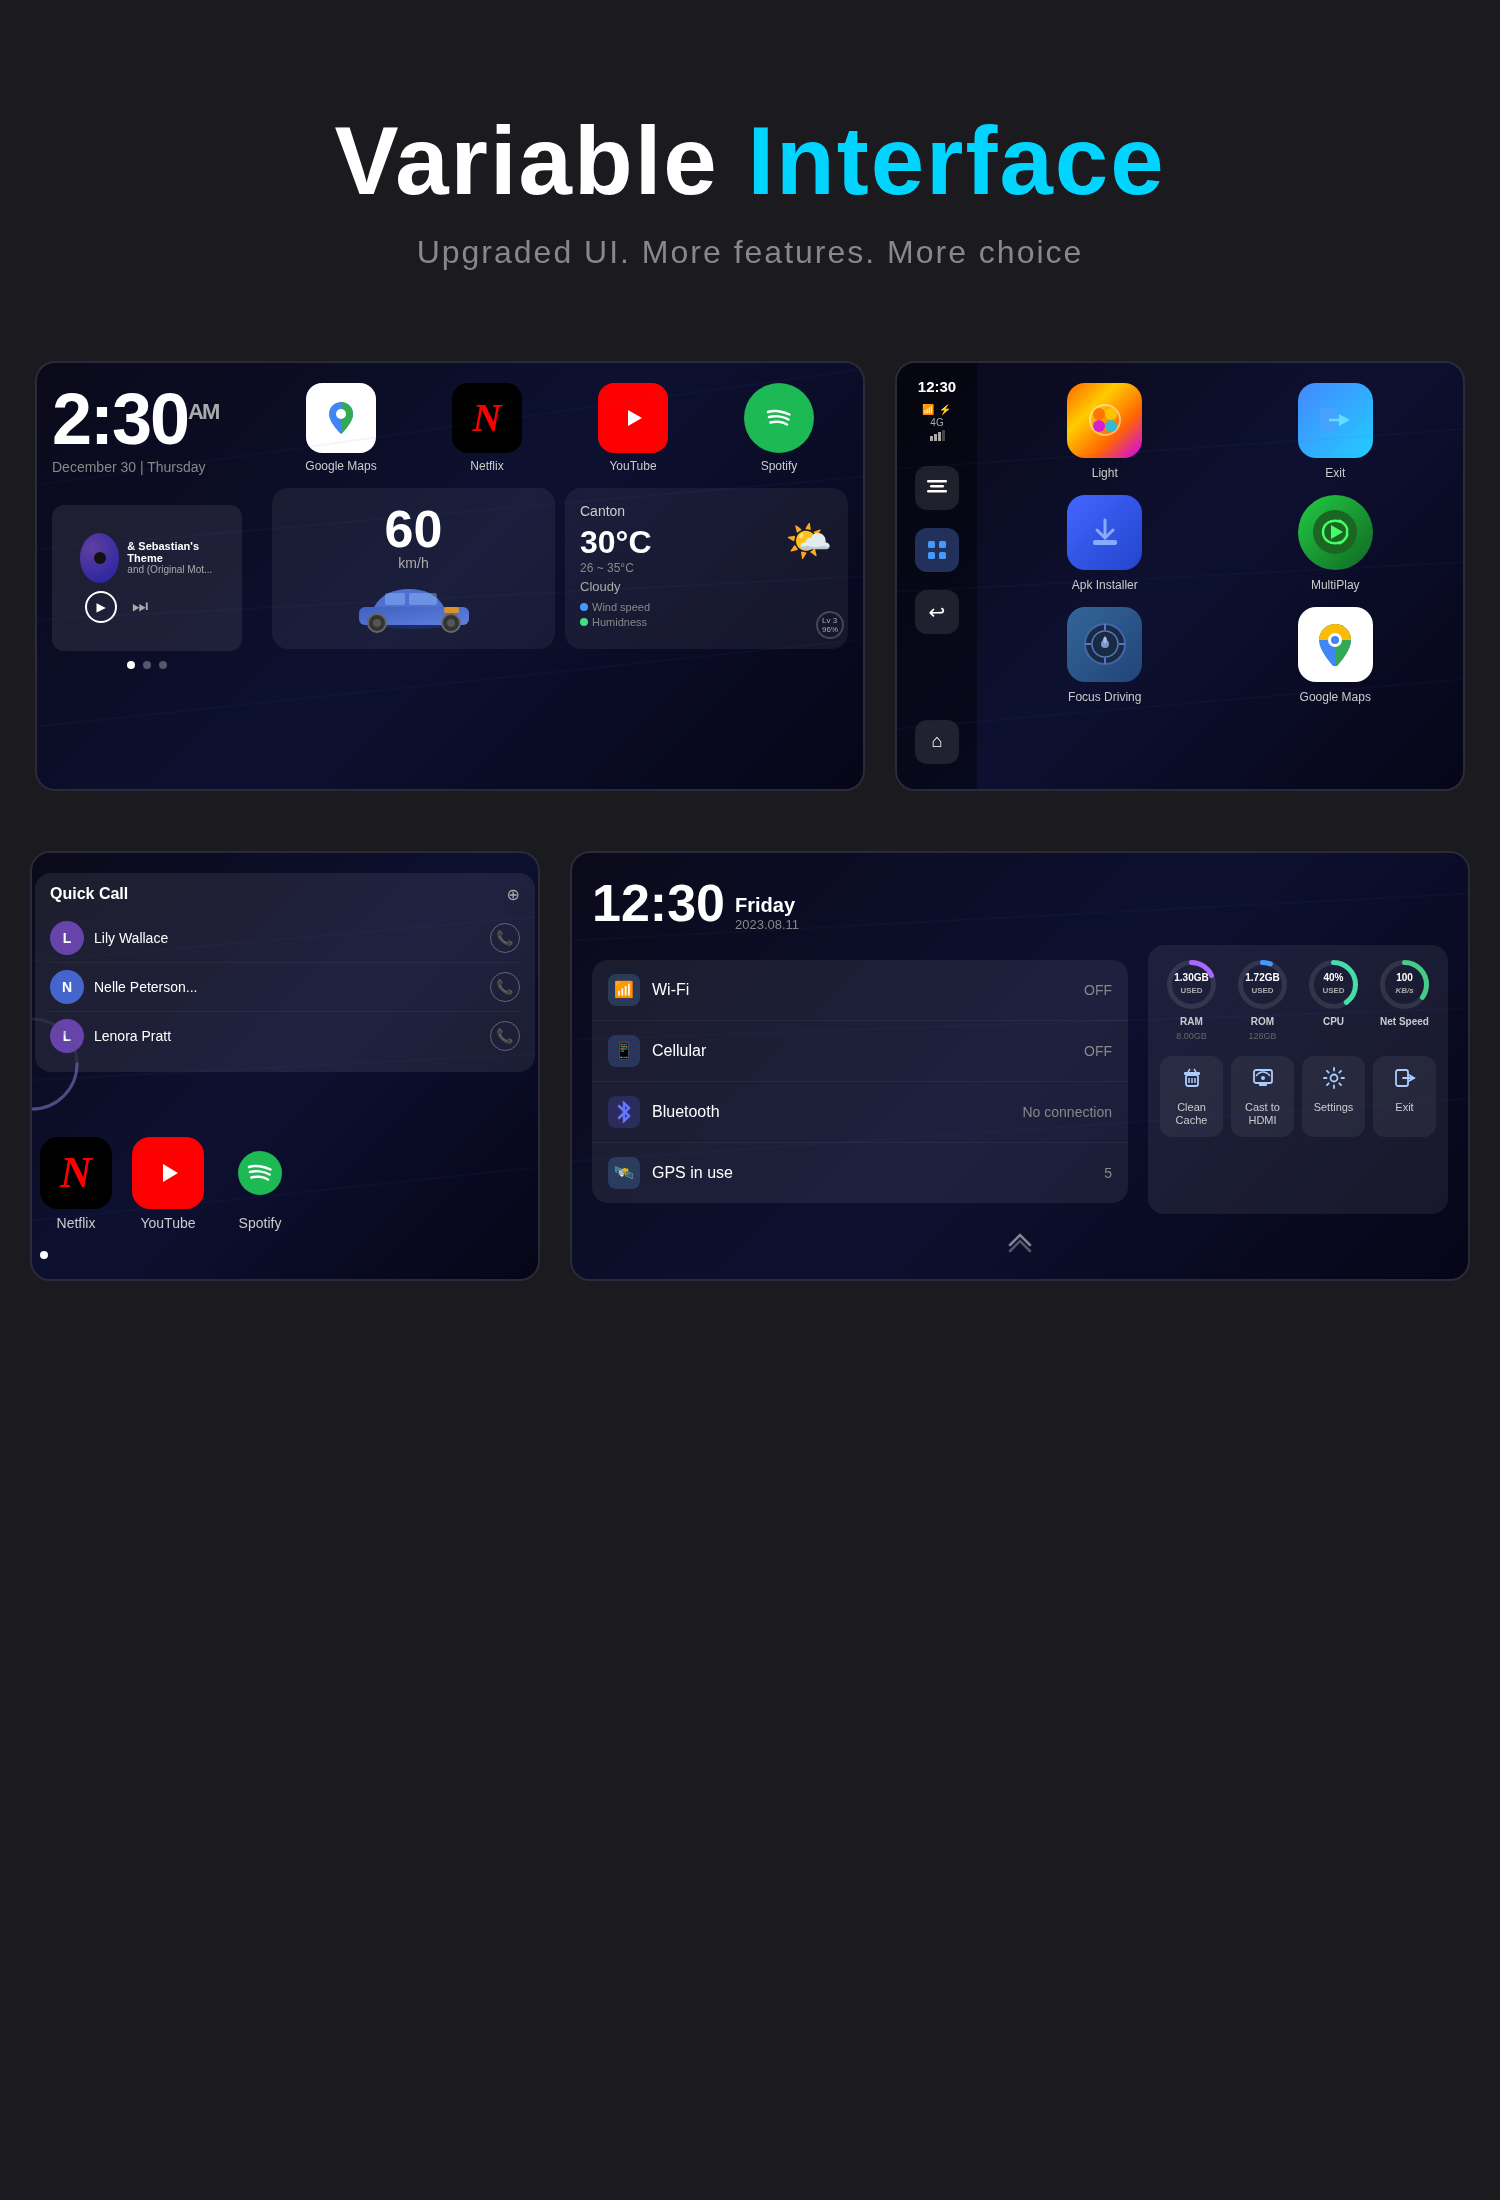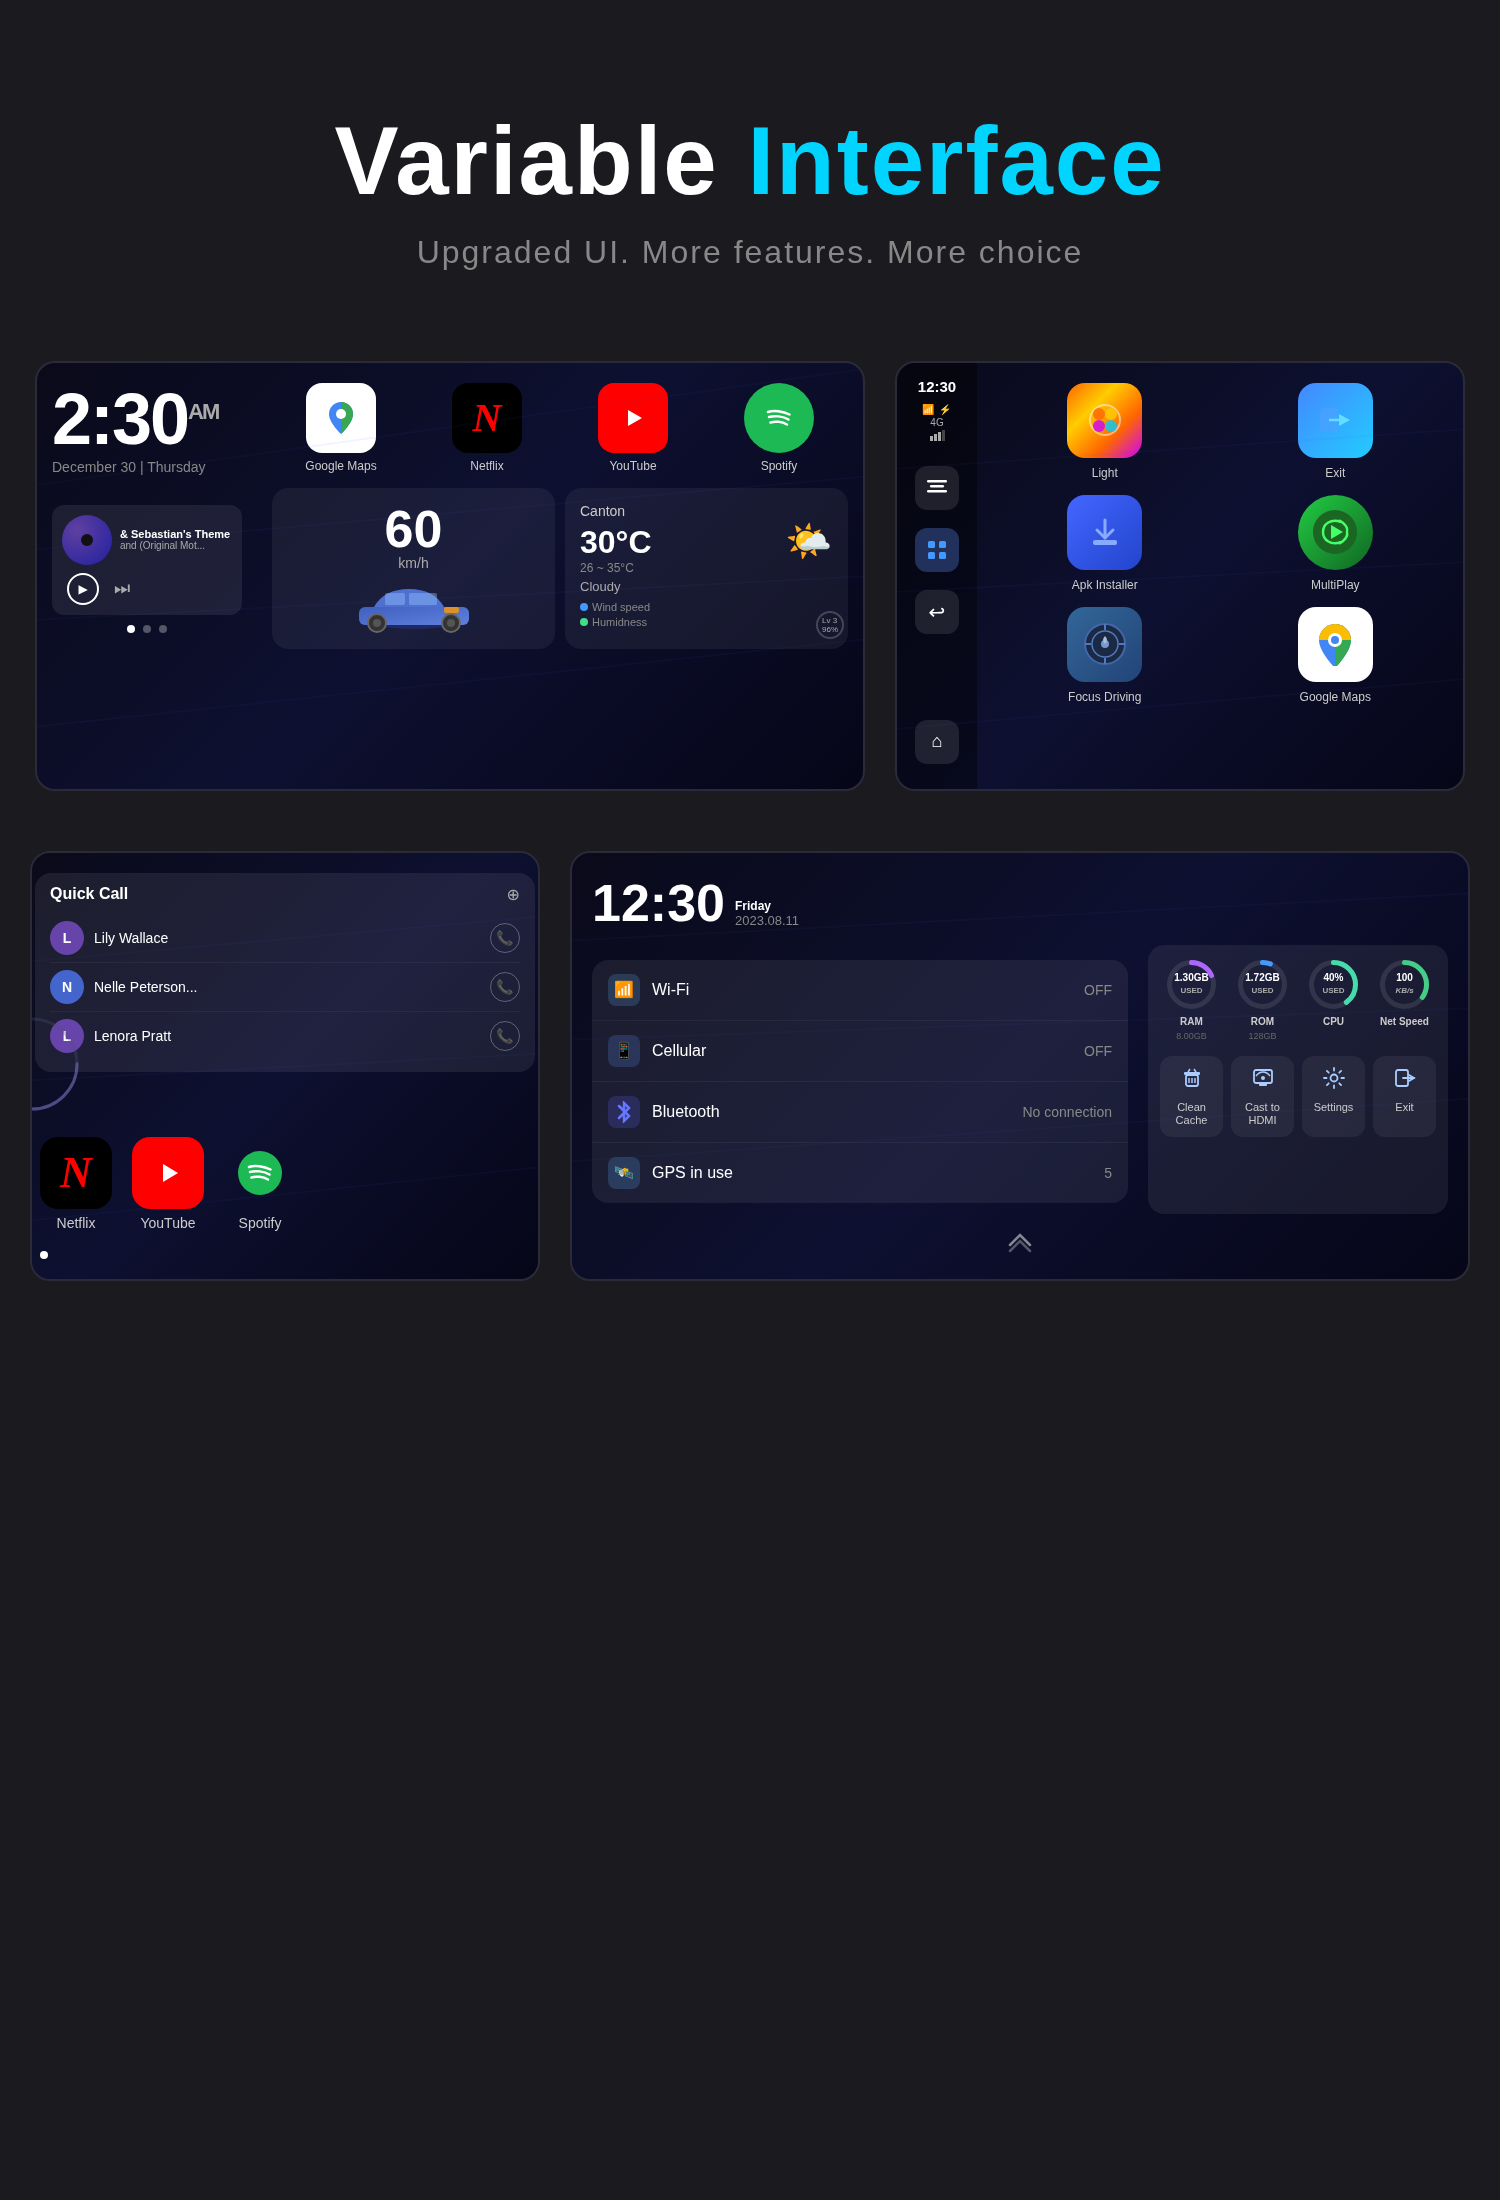--- a/index.html
+++ b/index.html
@@ -100,21 +100,21 @@
       font-size: 14px;
       color: #888;
       margin-top: 4px;
     }
 
     
     .music-widget {
       margin-top: auto;
       background: rgba(255,255,255,0.08);
       border-radius: 12px;
-      padding: 10px;
+      padding: 28px;
       width: 100%;
     }
     .music-album {
       width: 50px;
       height: 50px;
       border-radius: 50%;
       background: radial-gradient(circle at 30% 30%, #6040a0, #2020a0);
       display: inline-block;
       vertical-align: middle;
       position: relative;
@@ -450,21 +450,21 @@
       font-size: 52px;
       font-weight: 800;
       color: #fff;
       display: inline-block;
     }
     .settings-clock-info {
       display: inline-block;
       vertical-align: middle;
       margin-left: 10px;
     }
-    .settings-date-day { font-size: 12px; color: #fff; font-weight: 600; margin-top: 21px; }
+    .settings-date-day { font-size: 20px; color: #fff; font-weight: 600; margin-top: 21px; }
     .settings-date-full { font-size: 13px; color: #888; }
 
     
     .toggles-panel {
       background: rgba(255,255,255,0.07);
       border-radius: 16px;
       padding: 0;
       margin-top: 15px;
       overflow: hidden;
     }

